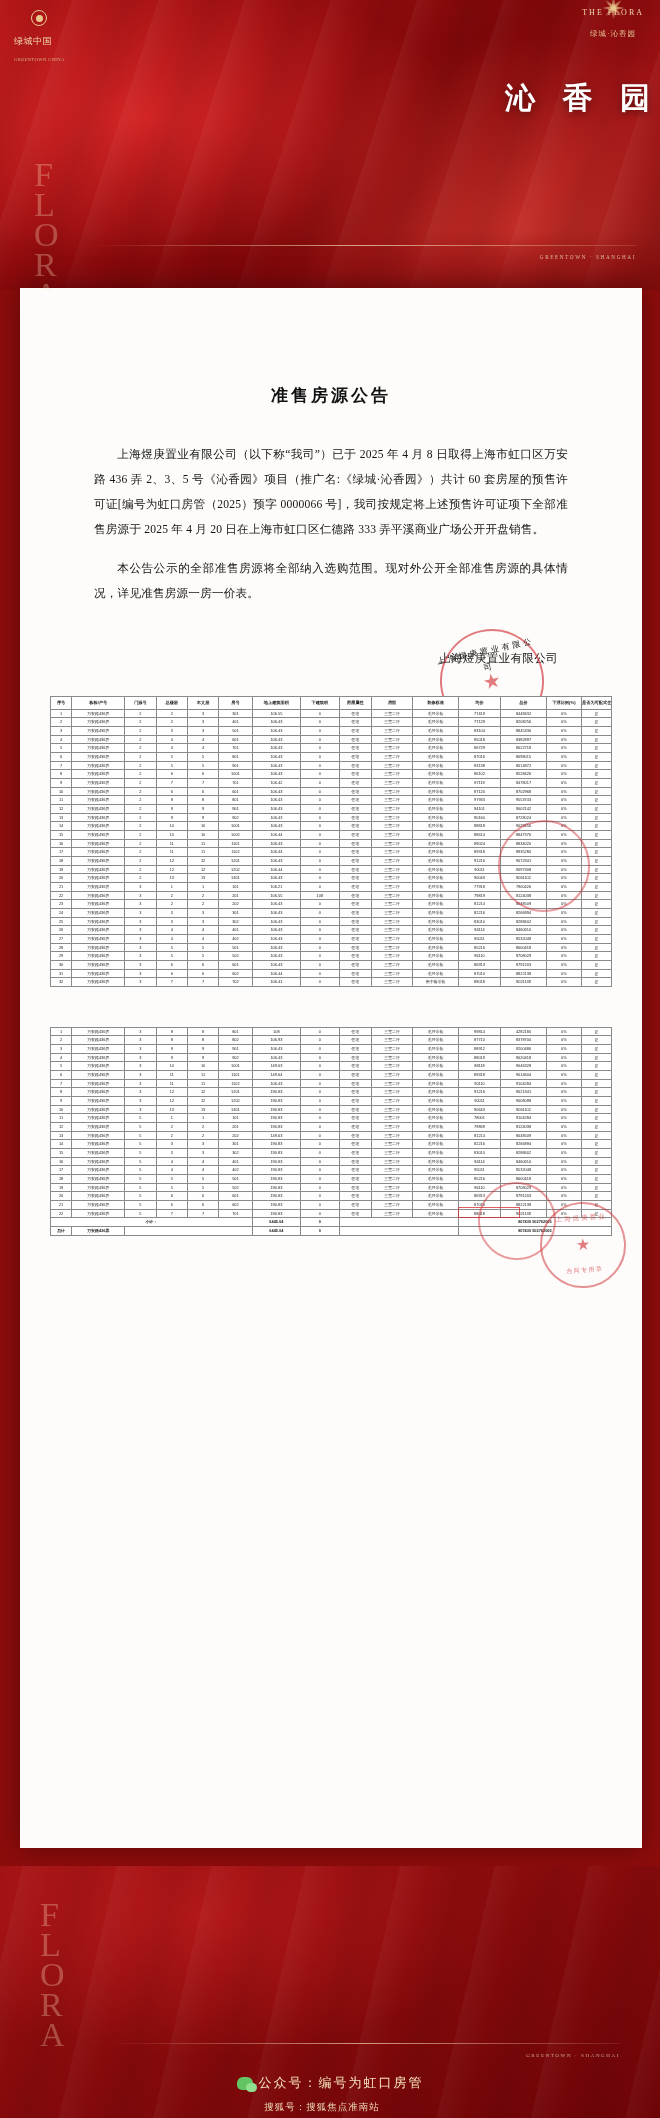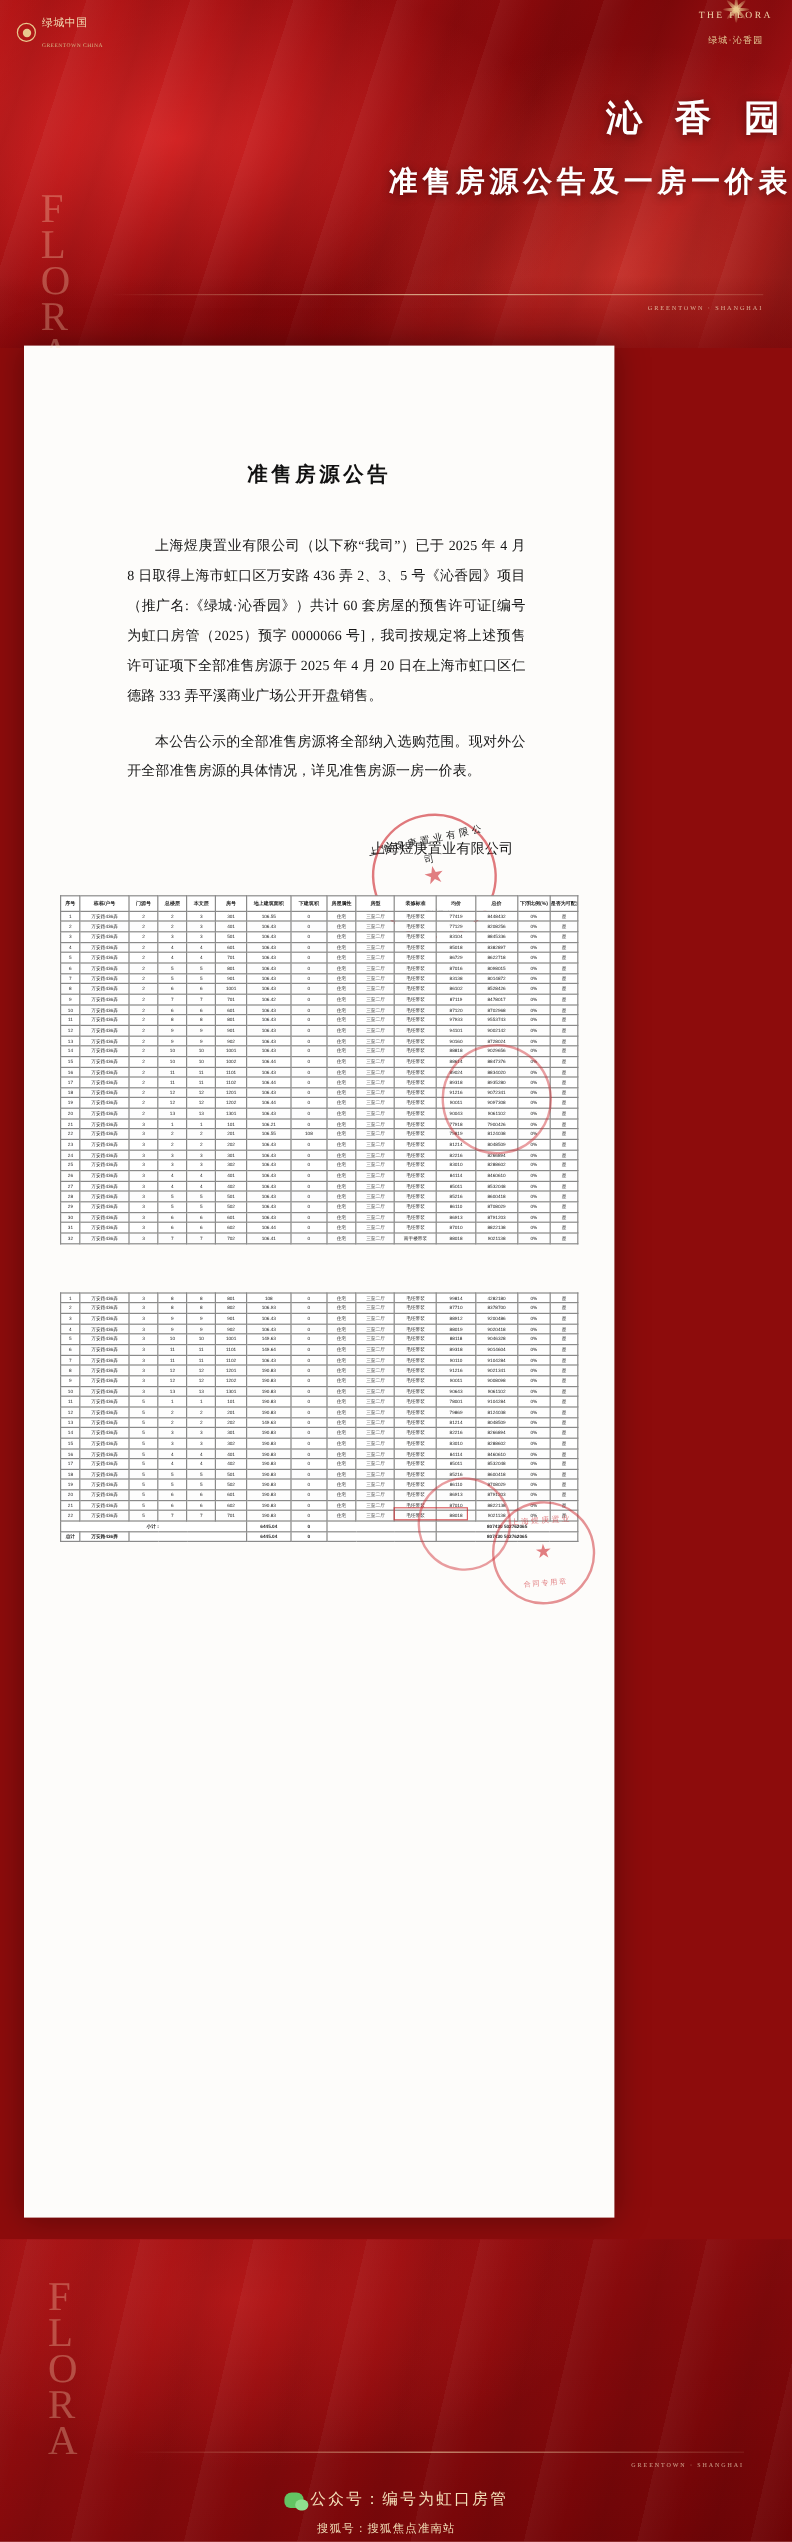--- a/index.html
+++ b/index.html
@@ -34,20 +34,21 @@
   .hero::after{
     content:"";
     position:absolute; left:0; right:0; bottom:0; height:60px;
     background:linear-gradient(to bottom, rgba(120,5,8,0), rgba(120,5,8,.55));
   }
 
   .brand-left{
     position:absolute; left:14px; top:10px;
     display:flex; align-items:center; gap:5px;
     z-index:5;
+    flex-direction:column;
   }
   .brand-left .mark{
     width:16px; height:16px; border-radius:50%;
     border:1.4px solid #e9c98e;
     position:relative;
   }
   .brand-left .mark::after{
     content:""; position:absolute; left:4px; top:4px;
     width:7px; height:7px; border-radius:50%; background:#e9c98e;
   }
@@ -104,33 +105,33 @@
     z-index:5;
   }
   .hero-foot{
     position:absolute; right:24px; bottom:30px;
     font-size:5.2px; color:rgba(244,225,192,.75); letter-spacing:1.6px; z-index:5;
   }
 
   
   .sheet{
     position:absolute; left:20px; top:288px;
-    width:492px; height:1560px;
+    width:622px; height:1560px;
     background:#fdfcfa;
     box-shadow:0 0 26px rgba(0,0,0,.35);
   }
   .notice{
     padding:96px 74px 0 74px;
   }
   .notice h2{
     margin:0 0 36px 0; text-align:center;
     font-size:17px; letter-spacing:3px; color:#111; font-weight:700;
   }
   .notice p{
-    margin:0 0 14px 12px;
+    margin:0 0 14px 0;
     font-size:11.6px; line-height:2.15; color:#151515;
     text-align:justify; text-indent:2em; letter-spacing:.2px;
   }
   .sign{
     margin-top:40px; text-align:right; padding-right:10px;
     position:relative;
   }
   .sign div{ font-size:11.6px; color:#151515; line-height:2.0; letter-spacing:.3px;}
 
   .stamp{
@@ -285,21 +286,20 @@
   </div>
 
   <div class="brand-right">
     <span class="emblem"><i></i><i></i><i></i><i></i></span>
     <div class="rtitle">THE FLORA</div>
     <div class="rsub">绿城·沁香园</div>
   </div>
 
   <div class="hero-title">
     <div class="t1">沁 香 园</div>
-    <div class="t2">准售房源公告及一房一价表</div>
   </div>
 
   <div class="flora-water">
     <span>F</span>
       <span>L</span>
       <span>O</span>
       <span>R</span>
       <span>A</span>
   </div>
 

